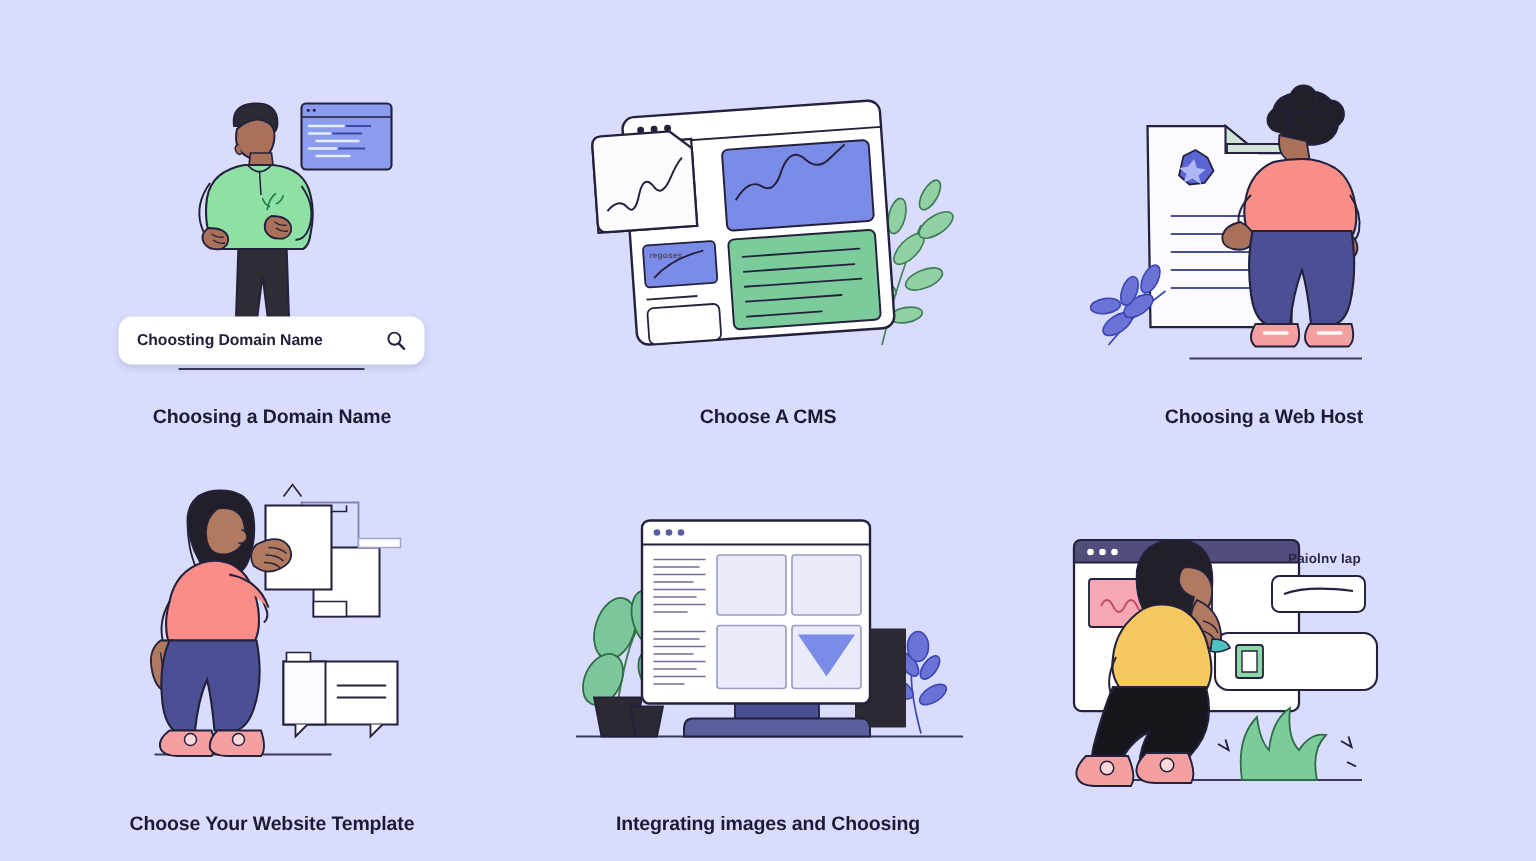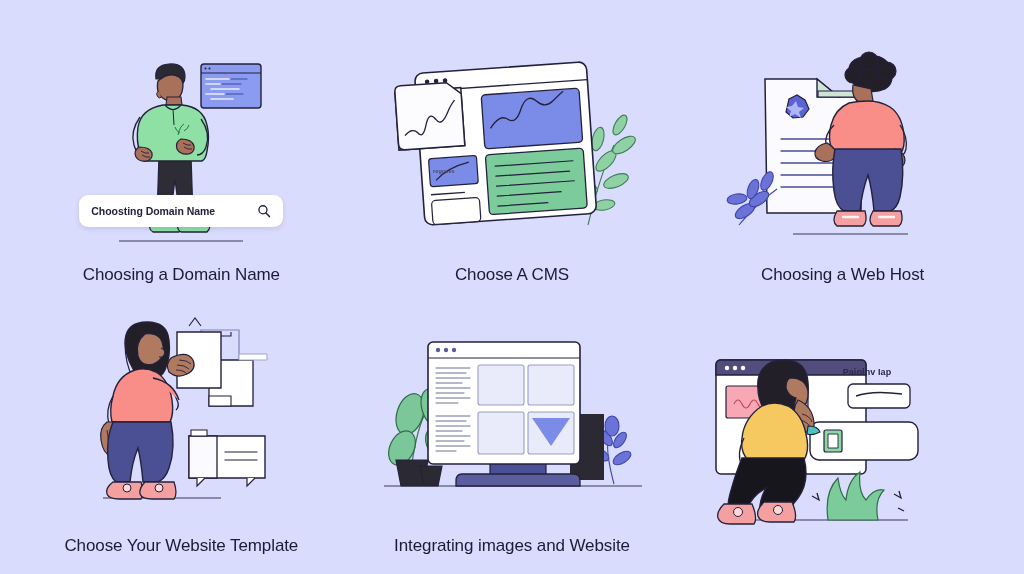--- a/index.html
+++ b/index.html
@@ -35,35 +35,35 @@
     position: relative;
     width: 100%;
     height: 212px;
     display: flex;
     align-items: flex-end;
     justify-content: center;
   }
   .art svg { display: block; overflow: visible; }
   .caption {
     margin-top: 14px;
-    font-size: 17px;
-    font-weight: 400;
+    font-size: 13px;
+    font-weight: 700;
     letter-spacing: -0.1px;
     color: #1c1b35;
     text-align: left;
     white-space: nowrap;
   }
   .cell.r2 .caption { margin-top: 16px; }
 
   
   .searchpill {
     position: absolute;
     left: 50%;
     transform: translateX(-50%);
-    bottom: 58px;
+    bottom: 42px;
     width: 204px;
     height: 32px;
     background: #ffffff;
     border-radius: 9px;
     box-shadow: 0 2px 5px rgba(40,40,90,0.13);
     display: flex;
     align-items: center;
     padding: 0 12px;
     z-index: 5;
   }
@@ -416,21 +416,21 @@
             </g>
 
             <rect x="116" y="57" width="46" height="40" rx="2" fill="#e9ebfa" stroke="#9a9dc4" stroke-width="1.1"></rect>
             <rect x="166" y="57" width="46" height="40" rx="2" fill="#e9ebfa" stroke="#9a9dc4" stroke-width="1.1"></rect>
             <rect x="116" y="104" width="46" height="42" rx="2" fill="#e9ebfa" stroke="#9a9dc4" stroke-width="1.1"></rect>
             <rect x="166" y="104" width="46" height="42" rx="2" fill="#e9ebfa" stroke="#9a9dc4" stroke-width="1.1"></rect>
             <path d="M170 110 h38 l-19 28 z" fill="#7b8ce8"></path>
           </g>
         </svg>
       </div>
-      <div class="caption">Integrating images and Website</div>
+      <div class="caption">Integrating images and Choosing</div>
     </div>
 
     <div class="cell r2">
       <div class="art">
         <svg width="290" height="212" viewBox="0 0 290 212">
           <line x1="22" y1="176" x2="210" y2="176" stroke="#3a3a55" stroke-width="1.2"></line>
 
           <g>
             <rect x="18" y="16" width="150" height="114" rx="5" fill="#ffffff" stroke="#23213c" stroke-width="1.5"></rect>
             <path d="M18 21 q0 -5 5 -5 h140 q5 0 5 5 v10 h-150 z" fill="#514e7d" stroke="#23213c" stroke-width="1.4"></path>
@@ -482,17 +482,17 @@
           <path d="M44 114 h62 q6 24 -6 40 q-10 14 -24 20 l-14 0 q-2 -16 6 -30 q-16 8 -22 28 l-14 0 q-4 -8 0 -22 q6 -22 12 -36 z" fill="#17161c" stroke="#23213c" stroke-width="1.4"></path>
 
           <g>
             <path d="M26 160 q-8 8 -6 14 q2 6 12 6 h24 q4 -6 -2 -20 z" fill="#f5a0a0" stroke="#23213c" stroke-width="1.3"></path>
             <path d="M66 158 q-8 8 -6 14 q2 6 12 6 h24 q4 -6 -2 -20 z" fill="#f5a0a0" stroke="#23213c" stroke-width="1.3"></path>
             <circle cx="40" cy="168" r="4.5" fill="#ffd9d9" stroke="#23213c" stroke-width="1"></circle>
             <circle cx="80" cy="166" r="4.5" fill="#ffd9d9" stroke="#23213c" stroke-width="1"></circle>
           </g>
         </svg>
       </div>
-      <div class="chip-pricing" style="left:50%; margin-left:0; top:82px;">Paiolnv Iap</div>
+      <div class="chip-pricing" style="left:50%; margin-left:16px; top:82px;">Paiolnv Iap</div>
     </div>
 
   </div>
 </div>
 
 </body></html>

